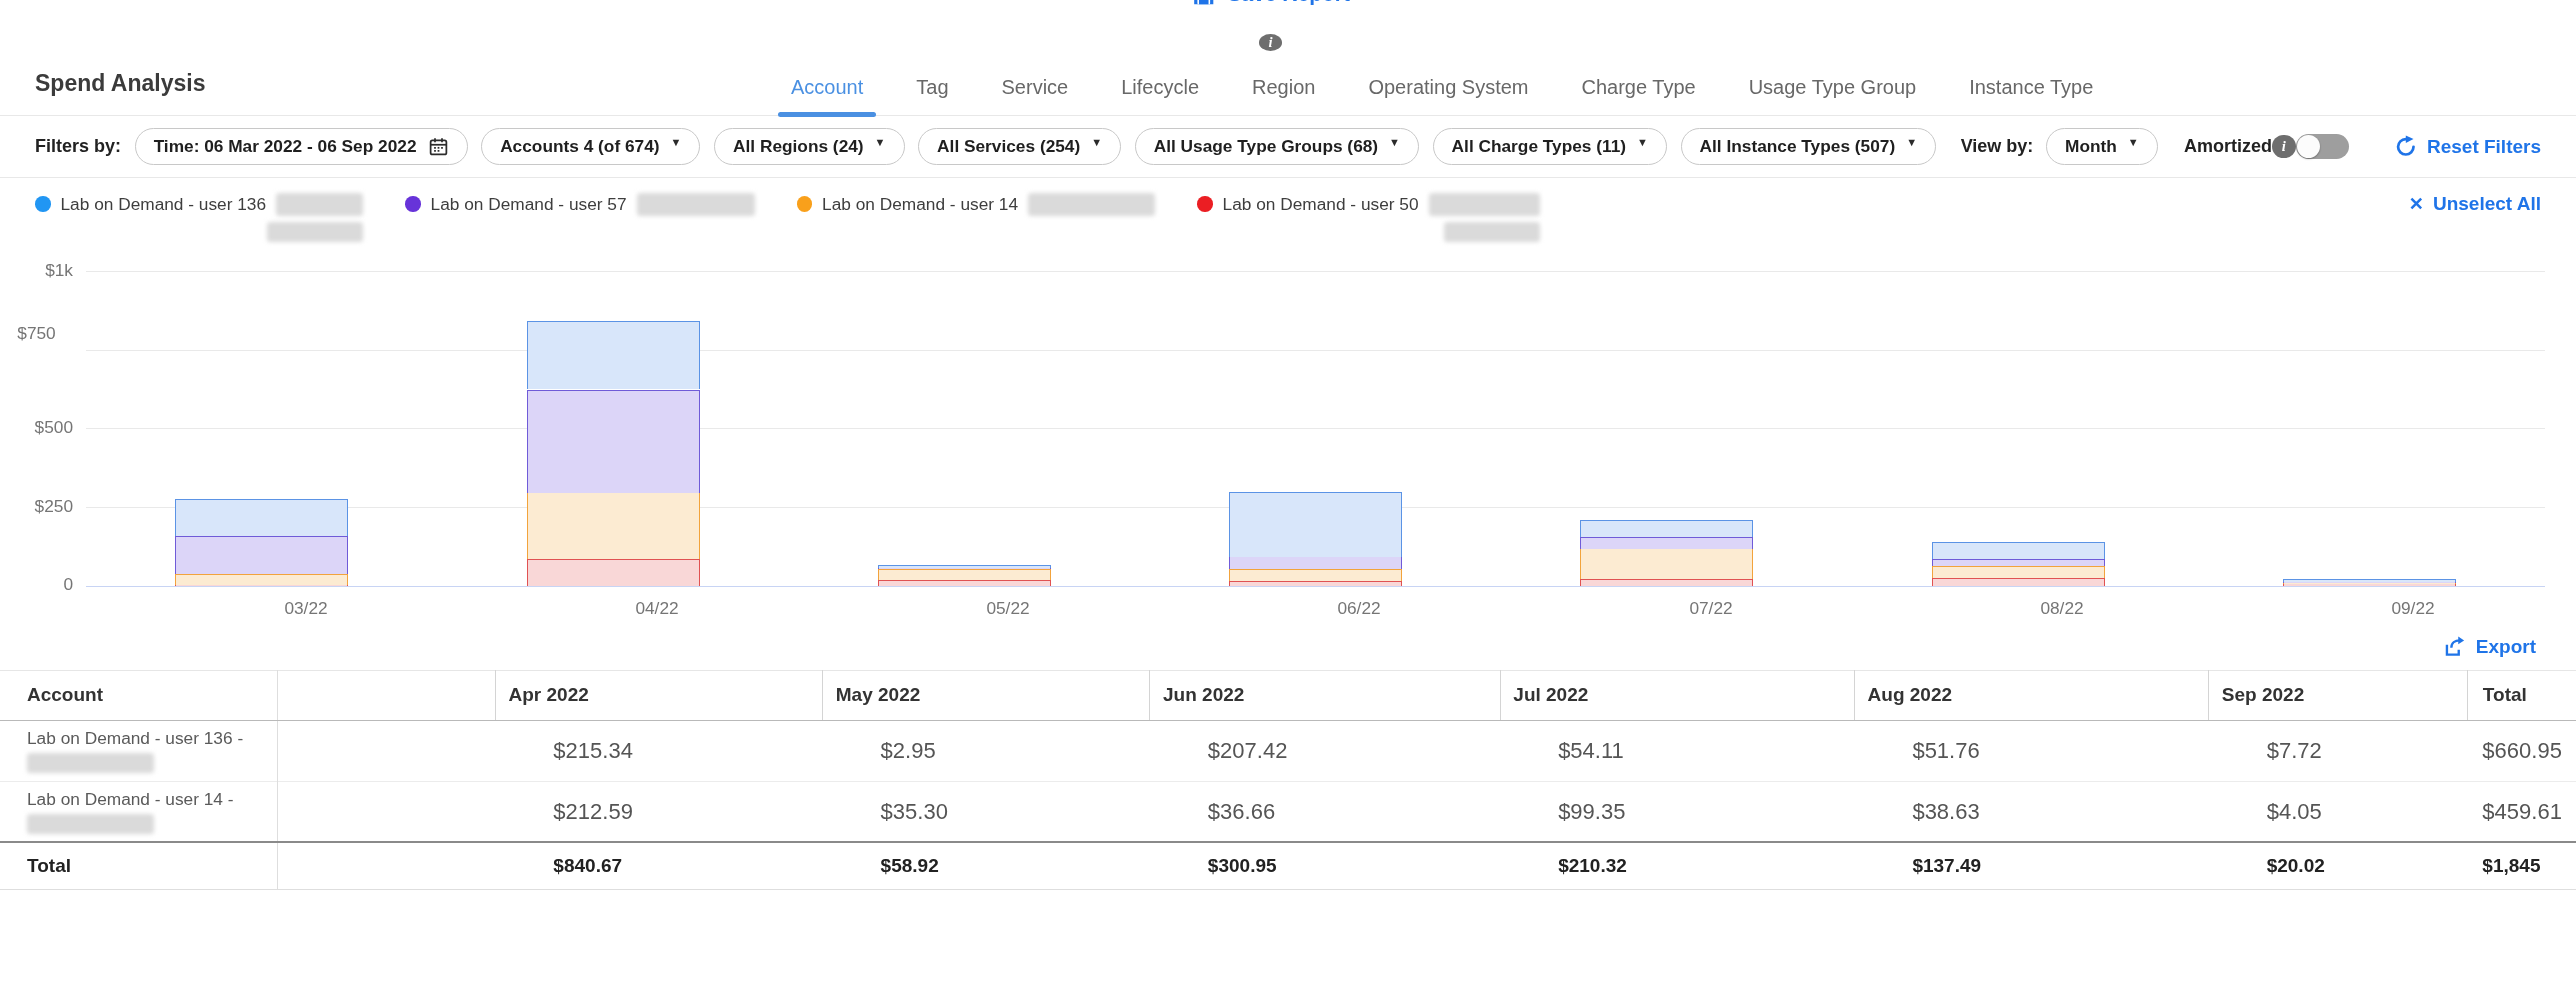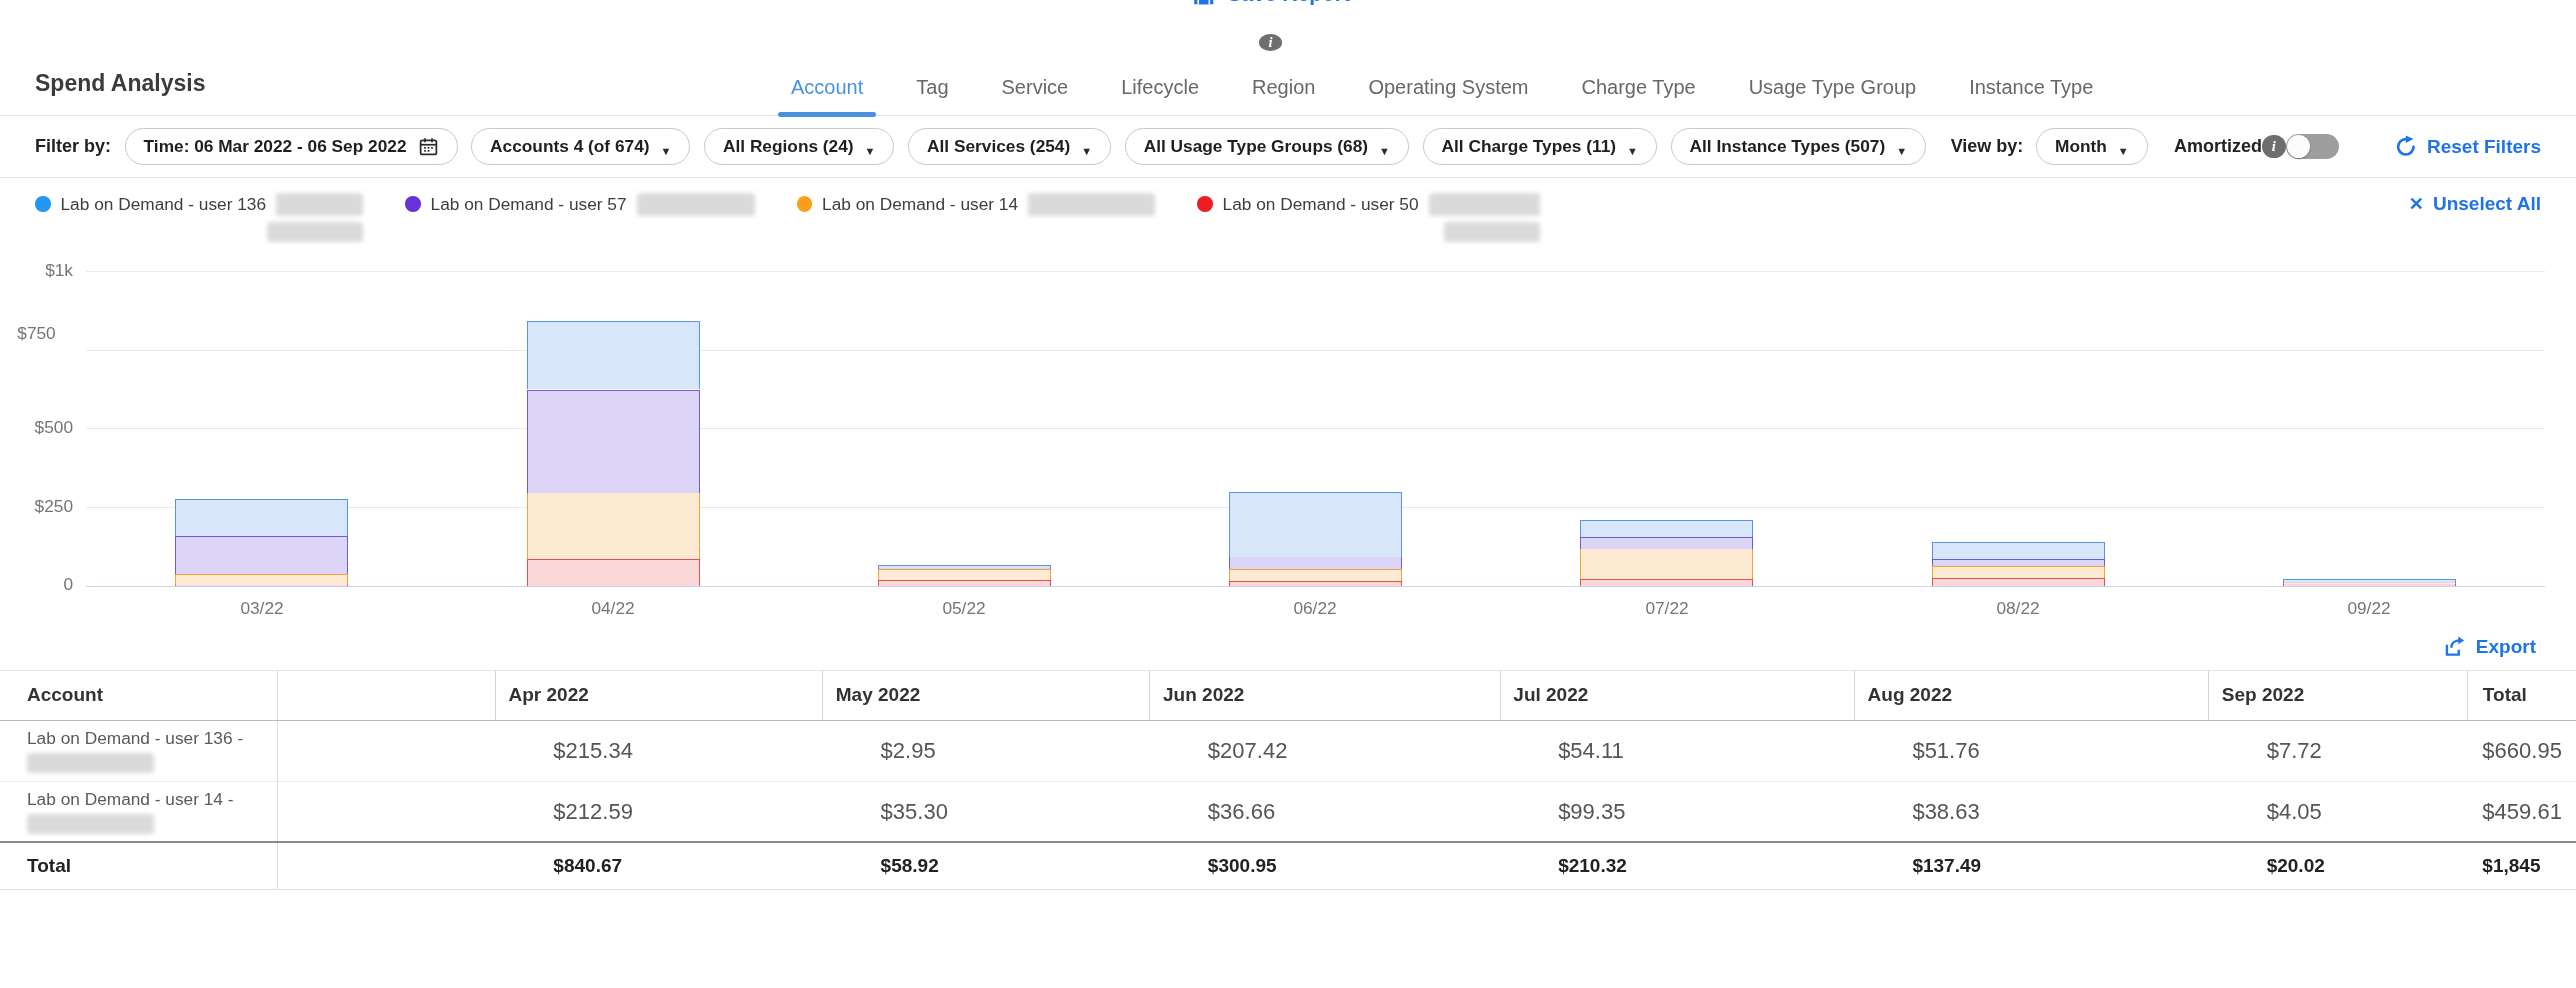--- a/index.html
+++ b/index.html
@@ -20,21 +20,21 @@
   .titlebar { height:65px; display:flex; align-items:flex-end; padding:0 35px; border-bottom:1.8px solid #e8e8e8; }
   .page-title { width:756px; font-size:23px; font-weight:bold; color:#3b3b3b; padding-bottom:18px; }
   .tabs { display:flex; gap:53px; }
   .tab { font-size:20px; color:#686868; padding-bottom:16.4px; position:relative; cursor:pointer; white-space:nowrap; }
   .tab.active { color:#4a90e2; }
   .tab.active::after { content:""; position:absolute; left:-12.7px; right:-12.7px; bottom:-1.8px; height:4.5px; background:#4a90e2; border-radius:2.7px; }
   
   .filterbar { height:62px; display:flex; align-items:center; gap:13.6px; padding:0 35px; border-bottom:1.8px solid #e8e8e8; }
   .flabel { font-size:18px; font-weight:bold; color:#222; white-space:nowrap; }
   .pills { display:flex; gap:13.6px; align-items:center; }
-  .pill { display:flex; align-items:flex-end; gap:11px; border:1.8px solid #c8c8c8; border-radius:24.5px; padding:7.3px 18px;
+  .pill { display:flex; align-items:flex-start; gap:11px; border:1.8px solid #c8c8c8; border-radius:24.5px; padding:7.3px 18px;
     font-size:17.3px; font-weight:bold; color:#1f1f1f; white-space:nowrap; cursor:pointer; background:#fff; }
   .pill .caret { font-size:11px; color:#2b2b2b; }
   .viewby { display:flex; align-items:center; gap:12.7px; margin-left:11px; }
   .amortized { display:flex; align-items:center; gap:0; margin-left:12.7px; }
   .toggle { width:53px; height:25.5px; border-radius:13.6px; background:#9e9e9e; position:relative; cursor:pointer; }
   .toggle .knob { position:absolute; left:0.9px; top:0.9px; width:23.6px; height:23.6px; border-radius:50%; background:#fcfcfc; box-shadow:0 0.9px 1.8px rgba(0,0,0,.35); }
   .fspacer { flex:1; }
   .blue-link { display:flex; align-items:center; gap:9px; color:#1f74e8; font-size:19px; font-weight:bold; cursor:pointer; white-space:nowrap; }
   
   .legendbar { min-height:67px; display:flex; align-items:flex-start; padding:14.5px 35px 0 35px; }
@@ -46,21 +46,21 @@
   .blur { height:23px; border-radius:3.6px; background:#dadada; filter:blur(2.3px); flex:none; }
   .blur.line2 { margin-top:6.4px; align-self:flex-end; height:20px; }
   .unselect { margin-left:auto; }
   .unselect .x { font-size:18px; }
   
   .chart { position:relative; height:367px; margin-top:3.6px; }
   .plot { position:absolute; left:86px; top:22px; width:2459px; height:315px; }
   .gridline { position:absolute; left:0; right:0; height:0.9px; background:#e9e9e9; }
   .gridline.zero { height:1.8px; background:#c8d4f4; }
   .ylab { position:absolute; left:0; width:73px; text-align:right; font-size:17.3px; color:#757575; }
-  .xlab { position:absolute; top:327px; transform:translateX(-50%); font-size:17.3px; color:#757575; }
+  .xlab { position:absolute; top:327px; transform:translateX(-50%); font-size:17.3px; color:#757575;margin-left:44px; }
   .seg { position:absolute; border:1.8px solid; border-bottom:none; }
   
   .exportrow { height:45px; display:flex; justify-content:flex-end; align-items:center; padding-right:40px; margin-top:9px; }
   
   table.spend { width:2576px; border-collapse:collapse; table-layout:fixed; border-top:0.9px solid #e6e6e6; }
   .spend th { text-align:left; font-size:19px; font-weight:bold; color:#333; padding:13.6px 0 13.6px 12.7px;
     border-bottom:1.8px solid #b9b9b9; white-space:nowrap; }
   .spend th.acct, .spend td.acct { padding-left:27px; border-right:1.8px solid #dedede; }
   .spend th.month, .spend th.totalcol { border-left:1.8px solid #d4d4d4; }
   .spend td { font-size:22px; color:#555; height:51px; vertical-align:middle; white-space:nowrap; }
@@ -105,21 +105,21 @@
       <div class="tab">Lifecycle</div>
       <div class="tab">Region</div>
       <div class="tab">Operating System</div>
       <div class="tab">Charge Type</div>
       <div class="tab">Usage Type Group</div>
       <div class="tab">Instance Type</div>
     </div>
 </div>
 
 <div class="filterbar">
-  <span class="flabel">Filter by:</span>
+  <span class="flabel">Filters by:</span>
   <div class="pills" id="filter-pills">
       <div class="pill">
         <span>Time: 06 Mar 2022 - 06 Sep 2022</span>
         <svg width="21" height="21" viewBox="0 0 24 24" fill="none" stroke="#2c2c2c" stroke-width="2">
           <rect x="3" y="5" width="18" height="16" rx="2"></rect>
           <line x1="3" y1="10" x2="21" y2="10"></line>
           <line x1="8" y1="2.5" x2="8" y2="7"></line>
           <line x1="16" y1="2.5" x2="16" y2="7"></line>
           <line x1="7" y1="13.5" x2="9" y2="13.5"></line>
           <line x1="11" y1="13.5" x2="13" y2="13.5"></line>

